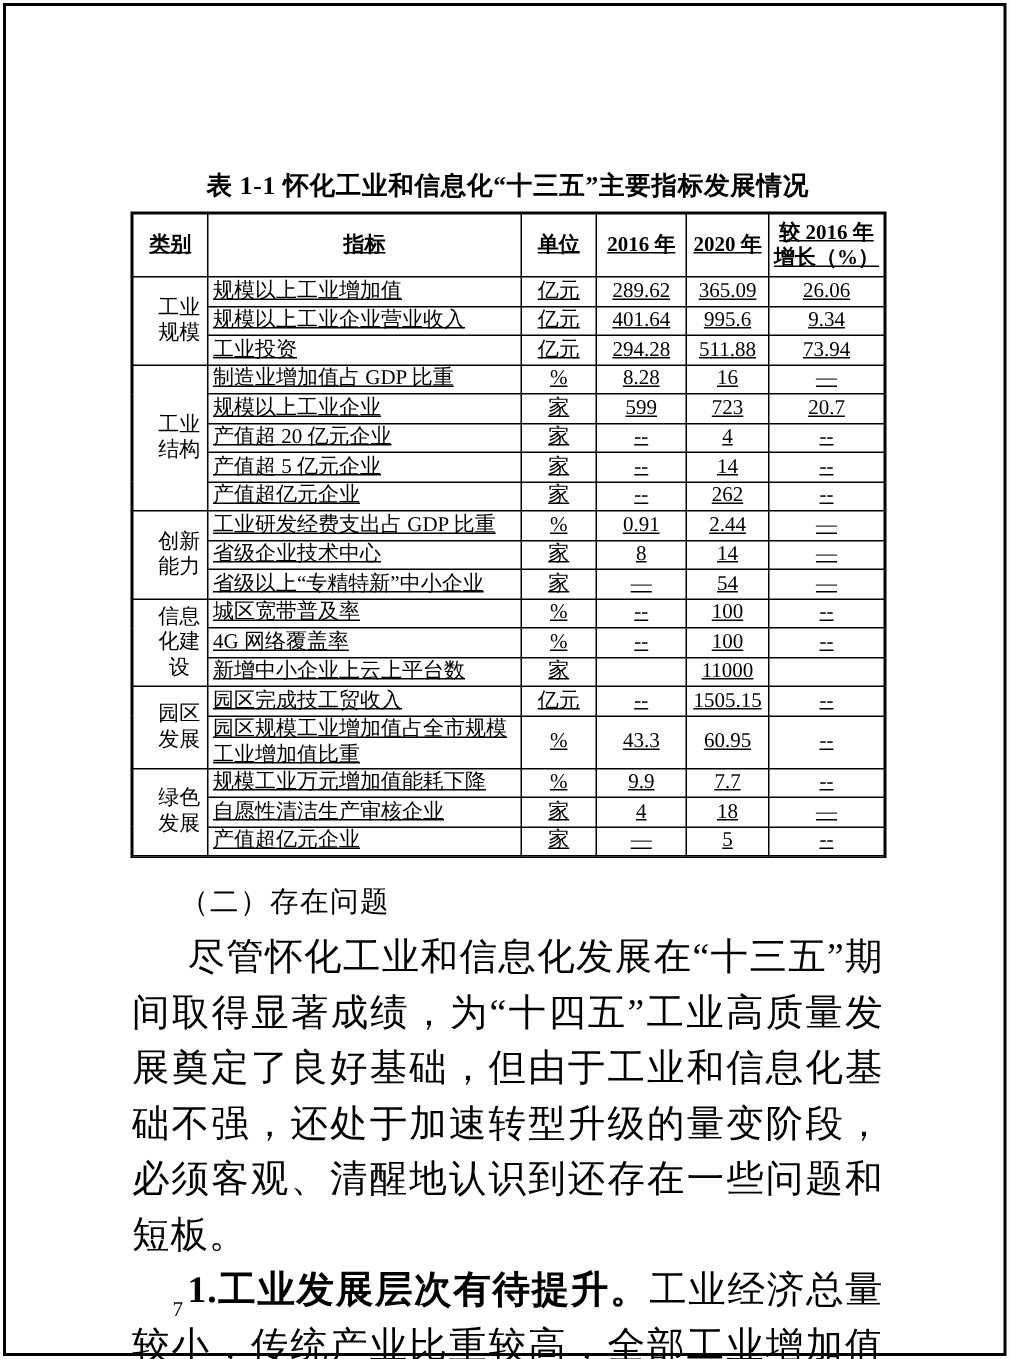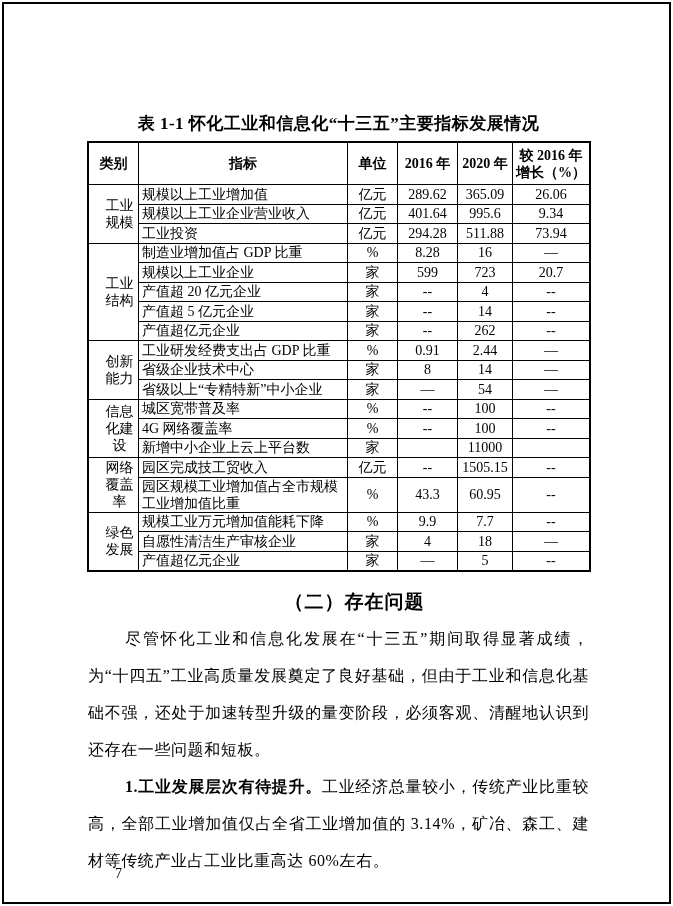--- a/index.html
+++ b/index.html
@@ -15,38 +15,39 @@
   .content {
     position: absolute; left: 88px; top: 112px; width: 501px;
   }
   .table-title {
     text-align: center; font-weight: bold; font-size: 17px;
     letter-spacing: 0.5px; margin-bottom: 7px;
   }
   table.indicators {
     width: 501px; border-collapse: collapse; table-layout: fixed;
     outline: 1px solid #000;
+    text-decoration: underline;
   }
   table.indicators th, table.indicators td {
     border: 1px solid #000; font-size: 14px; line-height: 17px;
     padding: 0 3px; vertical-align: middle; overflow: hidden;
   }
   table.indicators thead tr { height: 42px; }
   table.indicators tbody tr { height: 19.5px; }
   th.h { font-weight: bold; text-align: center; }
   td.cat { text-align: center; padding: 0 2px; }
   td.cat span { display: inline-block; width: 2em; text-align: center; margin-left: 12px; }
   td.ind { text-align: left; }
   td.unit, td.val { text-align: center; }
   .section-heading {
-    margin-top: 13px; font-weight: bold; font-size: 19px;
-    text-indent: 32px; line-height: 36px; letter-spacing: 1px; text-align: center;
+    margin-top: 13px; font-weight: normal; font-size: 19px;
+    text-indent: 32px; line-height: 36px; letter-spacing: 1px;
   }
   .para {
-    font-size: 16px; line-height: 37px; text-align: justify;
+    font-size: 25px; line-height: 37px; text-align: justify;
     text-indent: 37px; letter-spacing: 0.6px;
   }
   .para .lead { font-weight: bold; }
   .page-number {
     position: absolute; left: 115px; top: 866px; font-size: 14px;
   }
 </style>
 </head>
 <body>
 
@@ -178,21 +179,21 @@
         </tr>
         <tr>
           <td class="ind">新增中小企业上云上平台数</td>
           <td class="unit">家</td>
           <td class="val"></td>
           <td class="val">11000</td>
           <td class="val"></td>
         </tr>
 
         <tr>
-          <td class="cat" rowspan="2"><span>网络覆盖率</span></td>
+          <td class="cat" rowspan="2"><span>园区发展</span></td>
           <td class="ind">园区完成技工贸收入</td>
           <td class="unit">亿元</td>
           <td class="val">--</td>
           <td class="val">1505.15</td>
           <td class="val">--</td>
         </tr>
         <tr>
           <td class="ind">园区规模工业增加值占全市规模工业增加值比重</td>
           <td class="unit">%</td>
           <td class="val">43.3</td>

